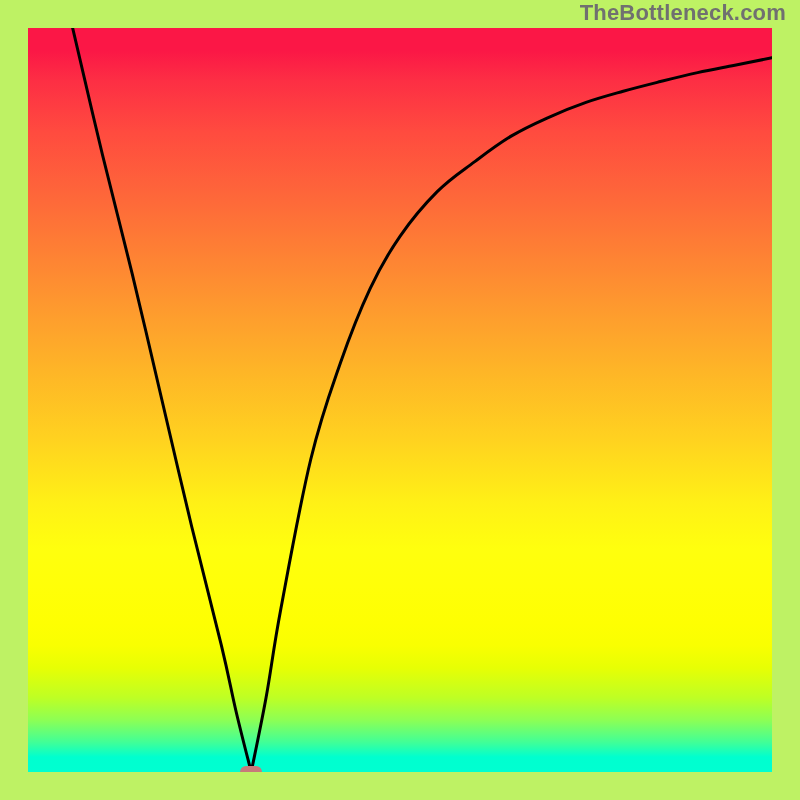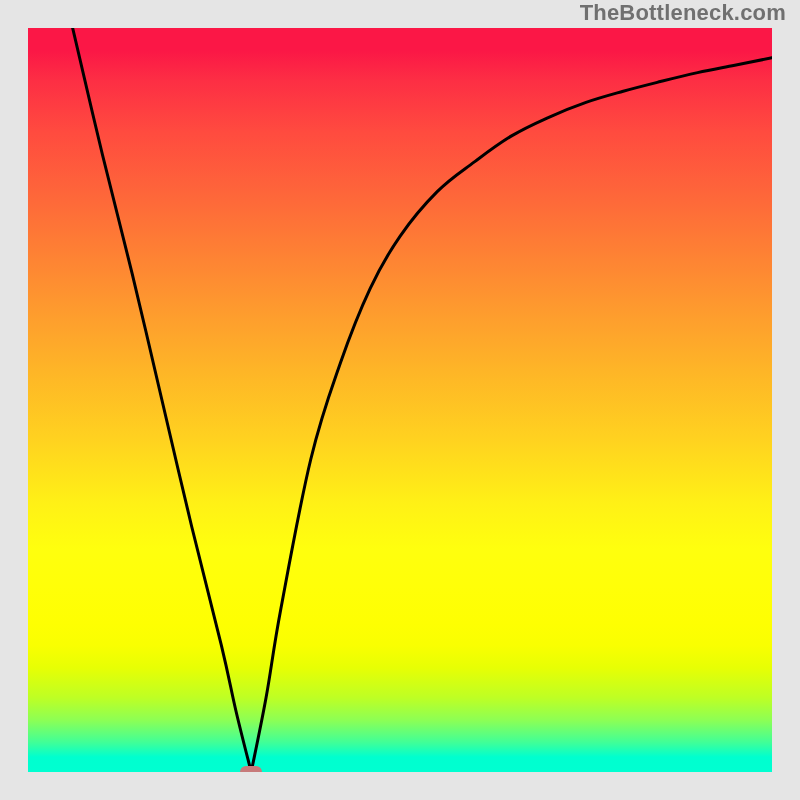--- a/index.html
+++ b/index.html
@@ -1,21 +1,21 @@
 <!DOCTYPE html>
 <html><head>
 <meta charset="utf-8">
 <style>
   * { margin: 0; padding: 0; box-sizing: border-box; }
   html, body { width: 800px; height: 800px; overflow: hidden; background: #000; }
   .frame {
     position: relative;
     width: 800px;
     height: 800px;
-    background: #e5e5e5;
+    background: #bef264;
   }
   .attribution {
     position: absolute;
     top: 0;
     right: 14px;
     font-family: Arial, Helvetica, sans-serif;
     font-size: 22px;
     font-weight: bold;
     color: #707070;
     letter-spacing: 0.2px;

